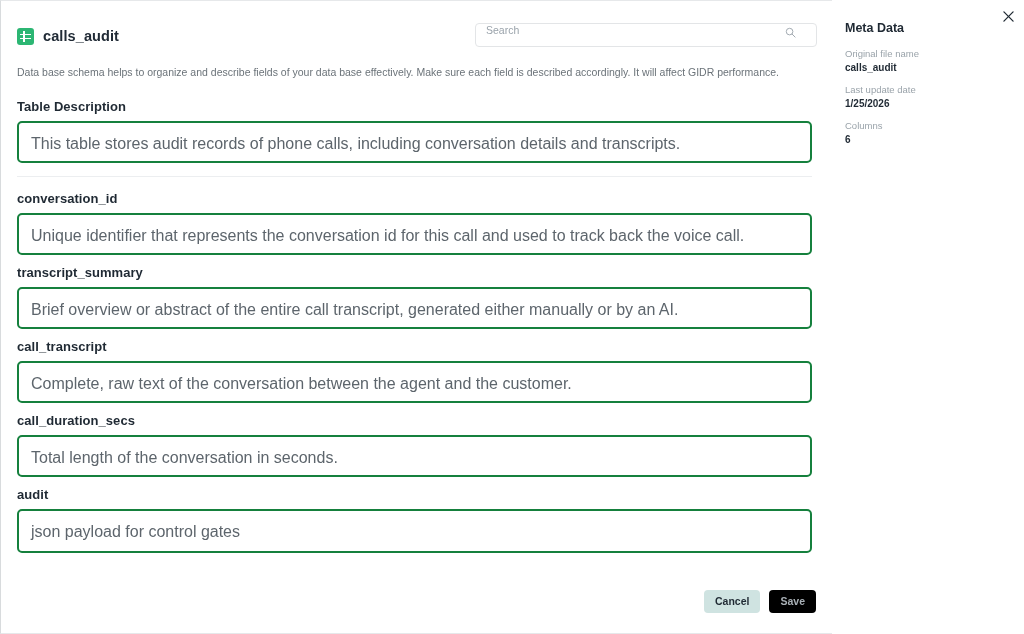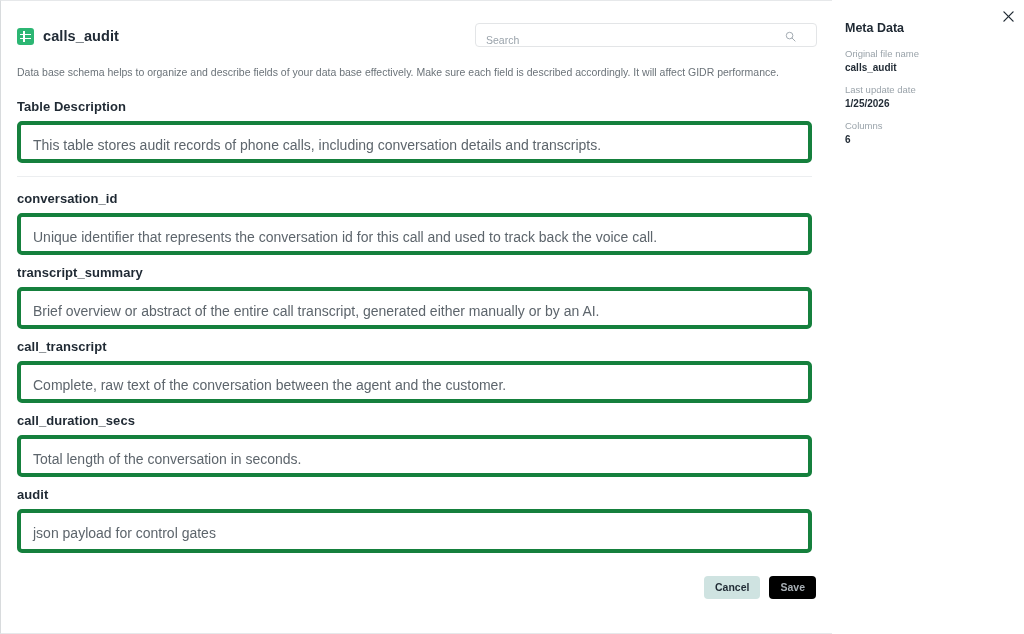--- a/index.html
+++ b/index.html
@@ -74,21 +74,21 @@
   .search-wrap {
     position: absolute;
     left: 474px;
     top: 22px;
     width: 342px;
     height: 24px;
     border: 1px solid #e3e5e7;
     border-radius: 4px;
     background: #ffffff;
     display: flex;
-    align-items: flex-end;
+    align-items: flex-start;
     padding: 0 20px 0 10px;
   }
   .search-input {
     flex: 1 1 auto;
     border: 0;
     outline: none;
     font-family: "Liberation Sans", sans-serif;
     font-size: 10.5px;
     color: #3b444c;
     background: transparent;
@@ -110,45 +110,45 @@
   .section-label {
     font-size: 13px;
     font-weight: bold;
     color: #1f2933;
     margin-bottom: 7px;
     letter-spacing: 0.05px;
   }
   .field-box {
     width: 795px;
     height: 42px;
-    border: 4px solid #15803d;
+    border: 2px solid #15803d;
     border-radius: 5px;
     background: #ffffff;
     padding: 11px 12px;
-    font-size: 14px;
+    font-size: 16px;
     color: #5d656c;
     line-height: 1.3;
     overflow: hidden;
   }
   .field-box.tall { height: 44px; }
 
   .divider {
     width: 795px;
     height: 1px;
     background: #eceef0;
     margin: 13px 0 14px 0;
   }
 
   .fields-list .section { margin-bottom: 10px; }
 
   
   .panel-footer {
     position: absolute;
     right: 16px;
-    bottom: 34px;
+    bottom: 20px;
     display: flex;
     align-items: center;
     gap: 9px;
   }
   .btn {
     height: 23px;
     min-width: 39px;
     padding: 0 11px;
     border: 0;
     border-radius: 4px;

